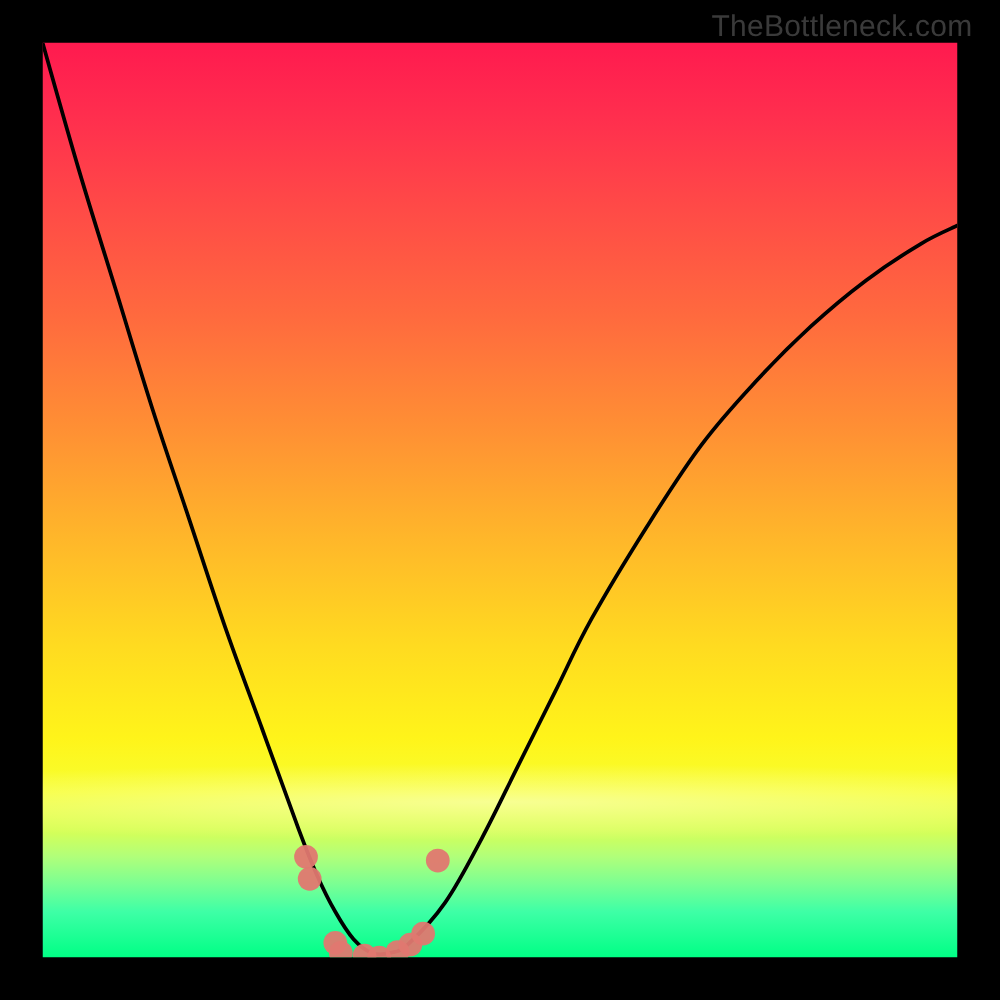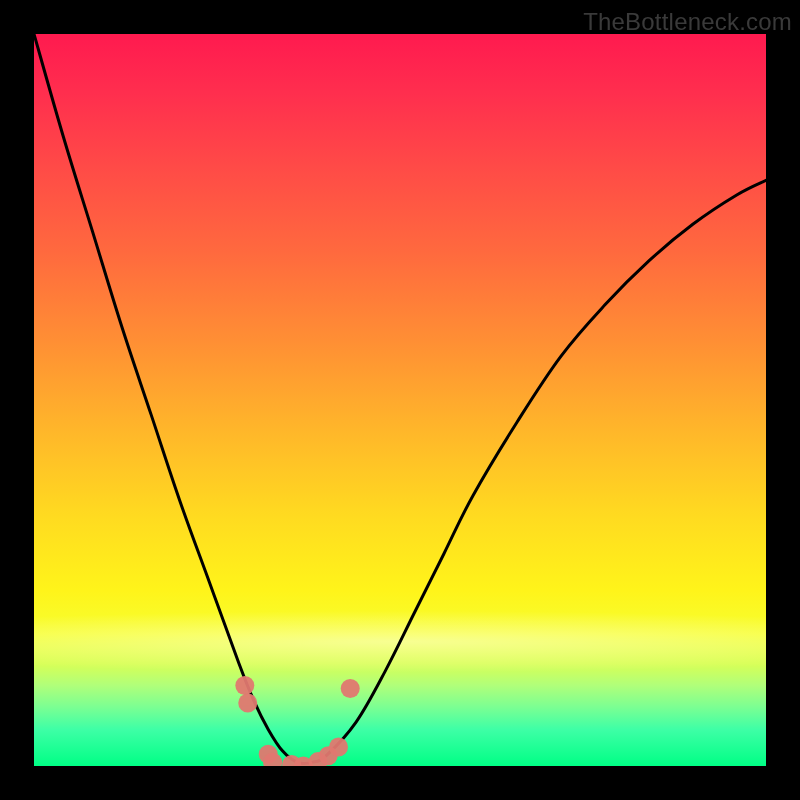--- a/index.html
+++ b/index.html
@@ -50,21 +50,21 @@
     pointer-events: none;
   }
   .curve {
     position: absolute;
     inset: 0;
     pointer-events: none;
   }
   .watermark {
     position: absolute;
     top: 8px;
-    right: 8px;
+    right: 22px;
     color: #3a3a3a;
     font-size: 24px;
     font-weight: 500;
     letter-spacing: 0.2px;
   }
 </style>
 </head>
 <body>
 
 <div class="frame">

